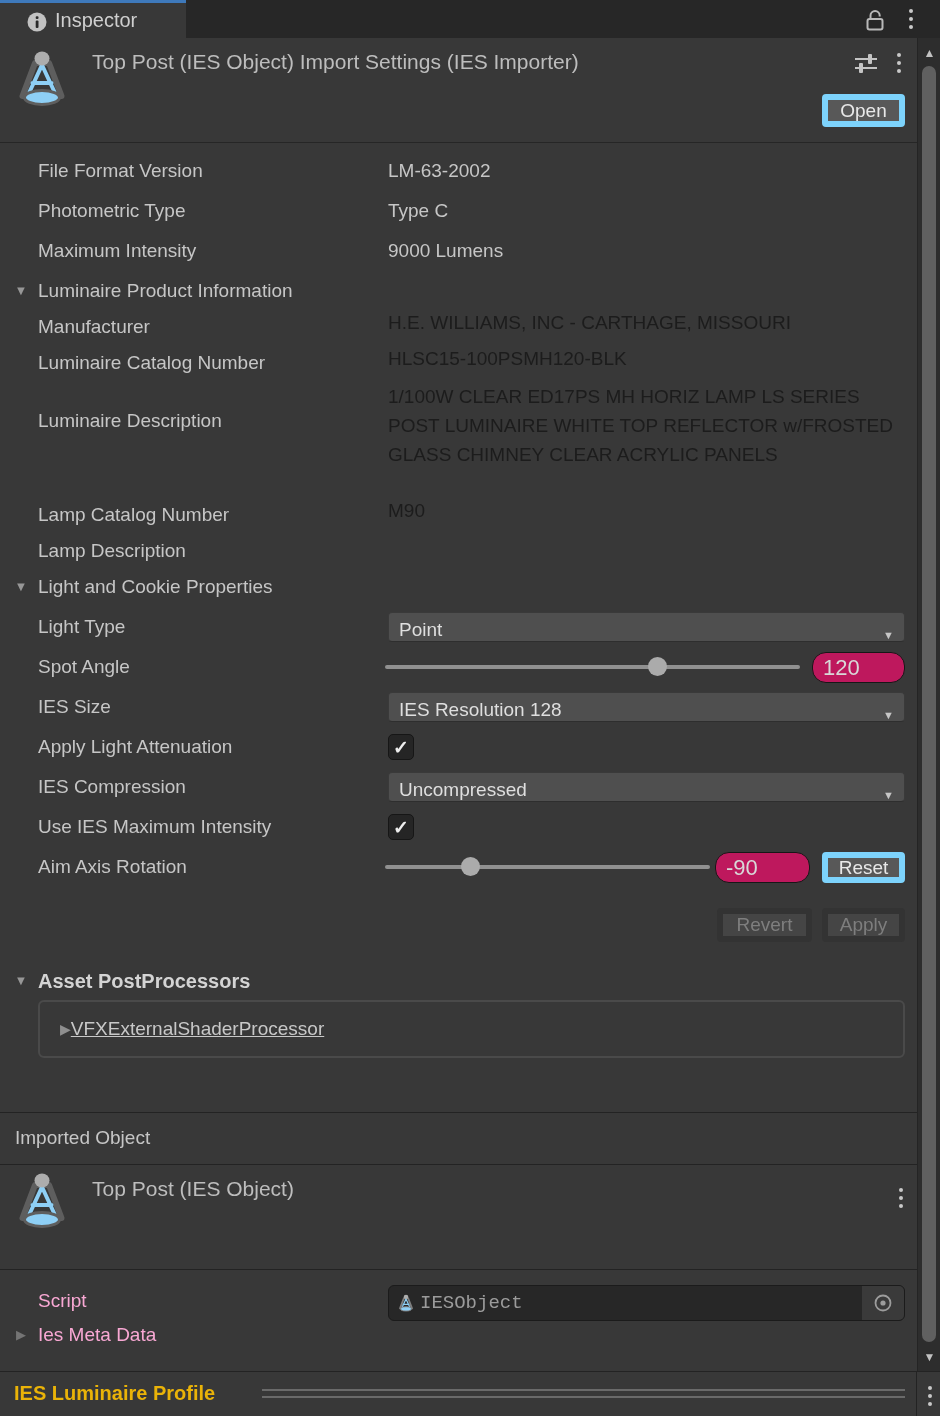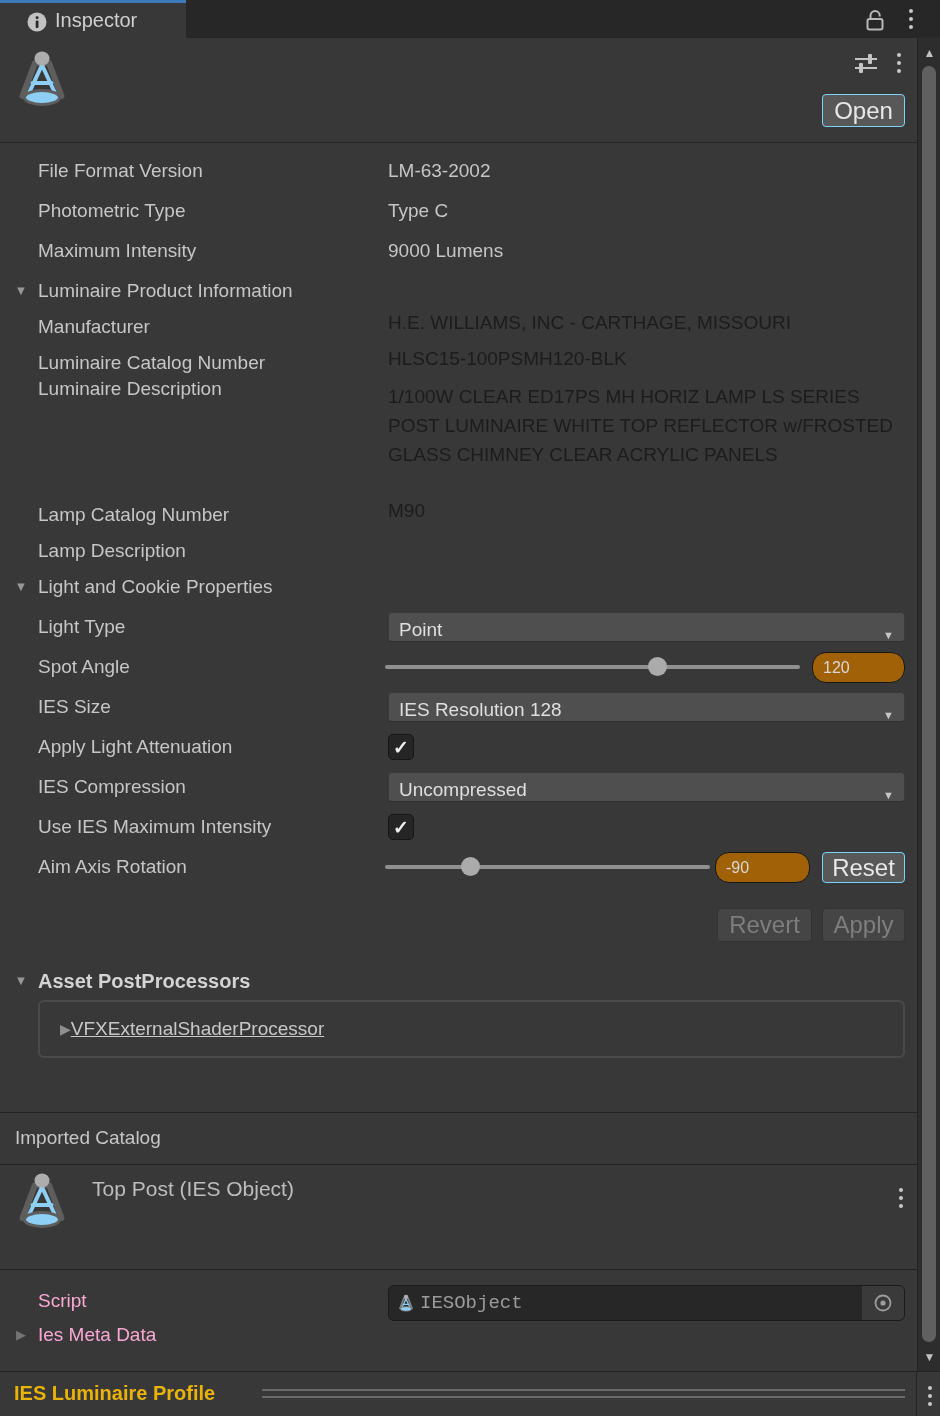--- a/index.html
+++ b/index.html
@@ -8,40 +8,40 @@
   .abs{position:absolute;}
   
   .tabbar{position:absolute;left:0;top:0;width:940px;height:38px;background:#272727;}
   .tab{position:absolute;left:0;top:0;width:186px;height:38px;background:#383838;
        border-top:3px solid #3E79BB;box-sizing:border-box;display:flex;align-items:center;}
   .tab-label{color:#CFCFCF;font-size:20px;margin-left:55px;white-space:nowrap;}
   .kebab{display:flex;flex-direction:column;align-items:center;justify-content:center;gap:4px;cursor:pointer;}
   .kebab .dot{width:4px;height:4px;border-radius:50%;background:#C9C9C9;}
   
   .title{position:absolute;left:92px;top:50px;font-size:21px;color:#BDBDBD;white-space:nowrap;}
-  .btn{position:absolute;box-sizing:border-box;background:#585858;border:1px solid #7dd3fc;border-radius:4px;
-       color:#E8E8E8;font-size:24px;display:flex;align-items:center;justify-content:center;cursor:pointer;text-align:center;}
+  .btn{position:absolute;box-sizing:border-box;background:#585858;border:6px solid #7dd3fc;border-radius:4px;
+       color:#E8E8E8;font-size:19px;display:flex;align-items:center;justify-content:center;cursor:pointer;text-align:center;}
   .btn.disabled{background:#454545;color:#7E7E7E;border-color:#333;}
   .hdr-divider{position:absolute;left:0;width:917px;height:1px;background:#262626;}
   
   .lbl{position:absolute;left:38px;height:26px;line-height:26px;font-size:19px;color:#C6C6C6;white-space:nowrap;}
   .val{position:absolute;left:388px;height:26px;line-height:26px;font-size:19px;color:#C6C6C6;white-space:nowrap;}
   .dval{position:absolute;left:388px;height:26px;line-height:26px;font-size:19px;color:#1C1C1C;white-space:nowrap;}
   .desc{position:absolute;left:388px;width:520px;font-size:19px;line-height:29px;color:#1C1C1C;}
   .fold{position:absolute;left:11px;width:20px;text-align:center;font-size:13px;color:#979797;height:26px;line-height:26px;}
   .fold.dim{color:#747474;}
   .bold-lbl{font-weight:bold;color:#D4D4D4;font-size:20px;}
   .dim{color:#f9a8d4;}
   
   .dropdown{position:absolute;left:388px;width:517px;height:30px;box-sizing:border-box;background:#4F4F4F;
             border:1px solid #3A3A3A;border-bottom-color:#2E2E2E;border-radius:4px;display:flex;align-items:flex-end;
             padding:0 10px;color:#DFDFDF;font-size:19px;cursor:pointer;}
   .dd-arrow{margin-left:auto;color:#C6C6C6;font-size:11px;}
-  .valuebox{position:absolute;box-sizing:border-box;background:#a16207;border:1px solid #171717;border-radius:14px;
-            color:#D8D8D8;font-size:16px;display:flex;align-items:center;padding-left:10px;}
+  .valuebox{position:absolute;box-sizing:border-box;background:#be185d;border:1px solid #171717;border-radius:14px;
+            color:#D8D8D8;font-size:22px;display:flex;align-items:center;padding-left:10px;}
   .checkbox{position:absolute;left:388px;width:26px;height:26px;box-sizing:border-box;background:#252525;
             border:1px solid #161616;border-radius:5px;display:flex;align-items:center;justify-content:center;cursor:pointer;}
   .checkbox span{color:#EDEDED;font-size:19px;font-weight:bold;line-height:1;}
   .track{position:absolute;height:4px;background:#909090;border-radius:2px;}
   .handle{position:absolute;width:19px;height:19px;border-radius:50%;background:#ABABAB;cursor:pointer;}
   
   .pp-box{position:absolute;left:38px;top:1000px;width:867px;height:58px;box-sizing:border-box;
           border:2px solid #4A4A4A;border-radius:6px;display:flex;align-items:center;}
   .pp-arrow{color:#8F8F8F;font-size:14px;margin-left:20px;}
   .pp-text{color:#C8C8C8;font-size:19px;margin-left:0;text-decoration:underline;}
@@ -84,20 +84,21 @@
         <div class="dot"></div>
     </div>
   </div>
 
   <svg class="abs" style="left:16px;top:50px" width="52" height="60" viewBox="0 0 52 60">
     <path d="M19 13 L6.5 46 H45.5 L33 13 Z" fill="none" stroke="#5E5E5E" stroke-width="6" stroke-linejoin="round"></path>
     <path d="M26 15 L13.5 42 M26 15 L38.5 42 M16.5 33 H35.5" stroke="#8ECFF5" stroke-width="4" fill="none" stroke-linecap="round"></path>
     <ellipse cx="26" cy="47.5" rx="17.5" ry="7" fill="#8ECFF5" stroke="#5E5E5E" stroke-width="3"></ellipse>
     <rect x="18.5" y="1.5" width="15" height="14" rx="7.5" fill="#ADADAD"></rect>
   </svg>
+  <div class="title">Top Post (IES Object) Import Settings (IES Importer)</div>
   <svg class="abs" style="left:852px;top:51px" width="28" height="26" viewBox="0 0 28 26">
     <line x1="3" y1="8" x2="25" y2="8" stroke="#C4C4C4" stroke-width="2"></line>
     <rect x="16" y="3" width="4" height="10" rx="1" fill="#C4C4C4"></rect>
     <line x1="3" y1="17" x2="25" y2="17" stroke="#C4C4C4" stroke-width="2"></line>
     <rect x="7" y="12" width="4" height="10" rx="1" fill="#C4C4C4"></rect>
   </svg>
   <div class="kebab abs" style="left:891px;top:51px;width:16px;height:24px">
     <div class="dot"></div>
       <div class="dot"></div>
       <div class="dot"></div>
@@ -111,21 +112,21 @@
   <div class="val" style="top:198px">Type C</div>
   <div class="lbl" style="top:238px">Maximum Intensity</div>
   <div class="val" style="top:238px">9000 Lumens</div>
 
   <div class="fold" style="top:278px">▼</div>
   <div class="lbl" style="top:278px">Luminaire Product Information</div>
   <div class="lbl" style="top:314px">Manufacturer</div>
   <div class="dval" style="top:310px">H.E. WILLIAMS, INC - CARTHAGE, MISSOURI</div>
   <div class="lbl" style="top:350px">Luminaire Catalog Number</div>
   <div class="dval" style="top:346px">HLSC15-100PSMH120-BLK</div>
-  <div class="lbl" style="top:376px">Luminaire Description</div>
+  <div class="lbl" style="top:408px">Luminaire Description</div>
   <div class="desc" style="top:382px">1/100W CLEAR ED17PS MH HORIZ LAMP LS SERIES POST LUMINAIRE WHITE TOP REFLECTOR w/FROSTED GLASS CHIMNEY CLEAR ACRYLIC PANELS</div>
   <div class="lbl" style="top:502px">Lamp Catalog Number</div>
   <div class="dval" style="top:498px">M90</div>
   <div class="lbl" style="top:538px">Lamp Description</div>
 
   <div class="fold" style="top:574px">▼</div>
   <div class="lbl" style="top:574px">Light and Cookie Properties</div>
 
   <div class="lbl" style="top:614px">Light Type</div>
   <div class="dropdown" style="top:612px">
@@ -170,21 +171,21 @@
   <div class="btn disabled" style="left:822px;top:908px;width:83px;height:34px">Apply</div>
 
   <div class="fold" style="top:968px">▼</div>
   <div class="lbl bold-lbl" style="top:968px">Asset PostProcessors</div>
   <div class="pp-box">
     <span class="pp-arrow">▶</span>
     <span class="pp-text">VFXExternalShaderProcessor</span>
   </div>
 
   <div class="section-line" style="top:1112px"></div>
-  <div class="lbl" style="left:15px;top:1125px">Imported Catalog</div>
+  <div class="lbl" style="left:15px;top:1125px">Imported Object</div>
   <div class="section-line" style="top:1164px"></div>
 
   <svg class="abs" style="left:16px;top:1172px" width="52" height="60" viewBox="0 0 52 60">
     <path d="M19 13 L6.5 46 H45.5 L33 13 Z" fill="none" stroke="#5E5E5E" stroke-width="6" stroke-linejoin="round"></path>
     <path d="M26 15 L13.5 42 M26 15 L38.5 42 M16.5 33 H35.5" stroke="#8ECFF5" stroke-width="4" fill="none" stroke-linecap="round"></path>
     <ellipse cx="26" cy="47.5" rx="17.5" ry="7" fill="#8ECFF5" stroke="#5E5E5E" stroke-width="3"></ellipse>
     <rect x="18.5" y="1.5" width="15" height="14" rx="7.5" fill="#ADADAD"></rect>
   </svg>
   <div class="title" style="top:1177px">Top Post (IES Object)</div>
   <div class="kebab abs" style="left:893px;top:1186px;width:16px;height:24px">

